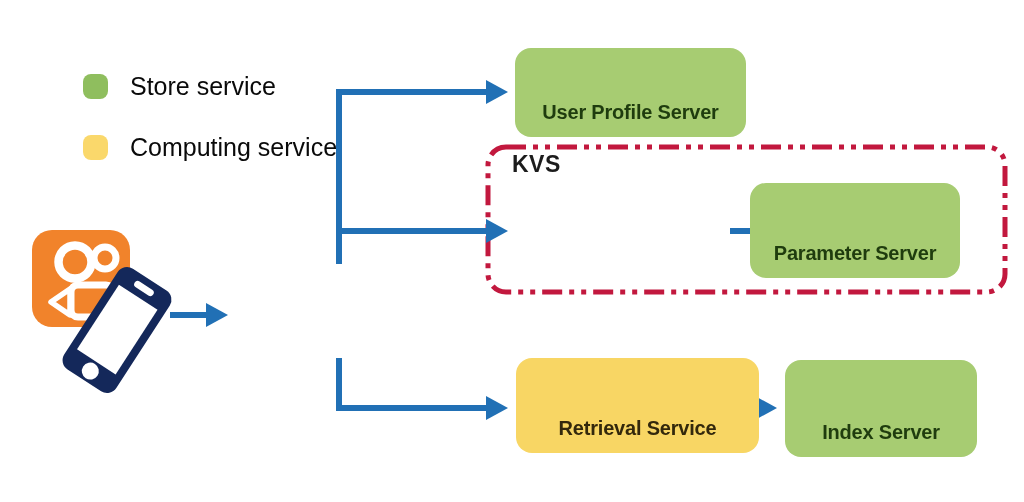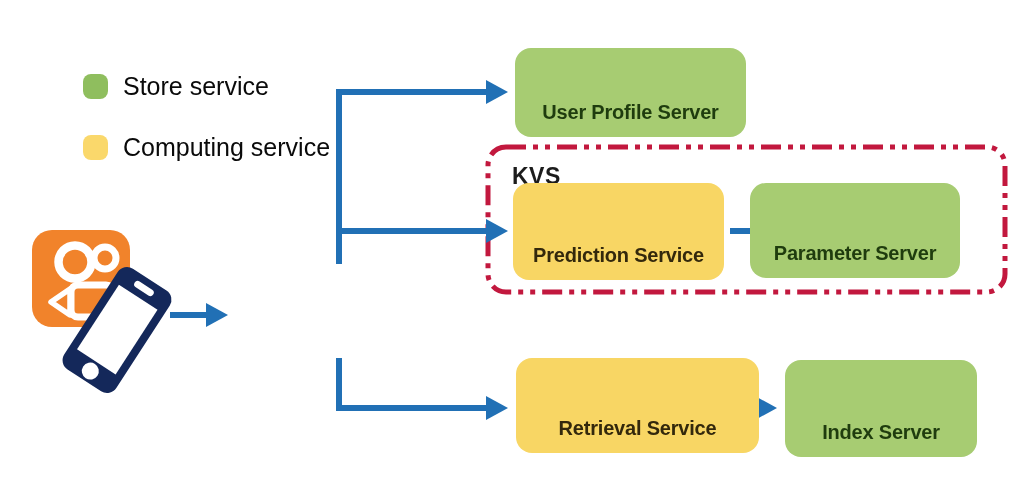--- a/index.html
+++ b/index.html
@@ -50,21 +50,21 @@
     letter-spacing:-0.2px;
   }
   .node.yellow{background:var(--computing-yellow);color:var(--yellow-node-text);}
   .node.green{background:var(--store-green);color:var(--green-node-text);}
   .node.single .node-label{white-space:nowrap;font-size:20px;padding-bottom:13px;}
   .node.multi .node-label{font-size:25px;padding-bottom:8px;}
   .legend-row{
     position:absolute;
     display:flex;
     align-items:center;
-    gap:15px;
+    gap:22px;
     height:26px;
   }
   .legend-swatch{
     width:25px;height:25px;
     border-radius:8px;
     flex:0 0 auto;
   }
   .legend-swatch.green{background:var(--legend-green);}
   .legend-swatch.yellow{background:var(--legend-yellow);}
   .legend-label{
@@ -72,21 +72,20 @@
     color:var(--legend-text);
     white-space:nowrap;
   }
   .kvs-label{
     position:absolute;
     left:512px;top:151px;
     font-size:23px;
     font-weight:bold;
     color:var(--kvs-text);
     letter-spacing:0.5px;
-    margin-top:12px;
   }
   .logo-ring{stroke:#ffffff;fill:none;}
 </style>
 </head>
 <body>
 
 <div class="canvas">
 
   <svg class="layer" width="1024" height="502" viewBox="0 0 1024 502">
 
@@ -152,23 +151,20 @@
     </g>
   </svg>
 
   <div class="kvs-label">KVS</div>
 
 
   <div class="node green single" style="left:515px;top:48px;width:231px;height:89px;">
     <span class="node-label">User Profile Server</span>
   </div>
 
-  <div class="node yellow single" style="left:513px;top:183px;width:211px;height:97px;">
-    <span class="node-label">Prediction Service</span>
-  </div>
 
   <div class="node green single" style="left:750px;top:183px;width:210px;height:95px;">
     <span class="node-label">Parameter Server</span>
   </div>
 
   <div class="node yellow single" style="left:516px;top:358px;width:243px;height:95px;">
     <span class="node-label">Retrieval Service</span>
   </div>
 
   <div class="node green single" style="left:785px;top:360px;width:192px;height:97px;">

